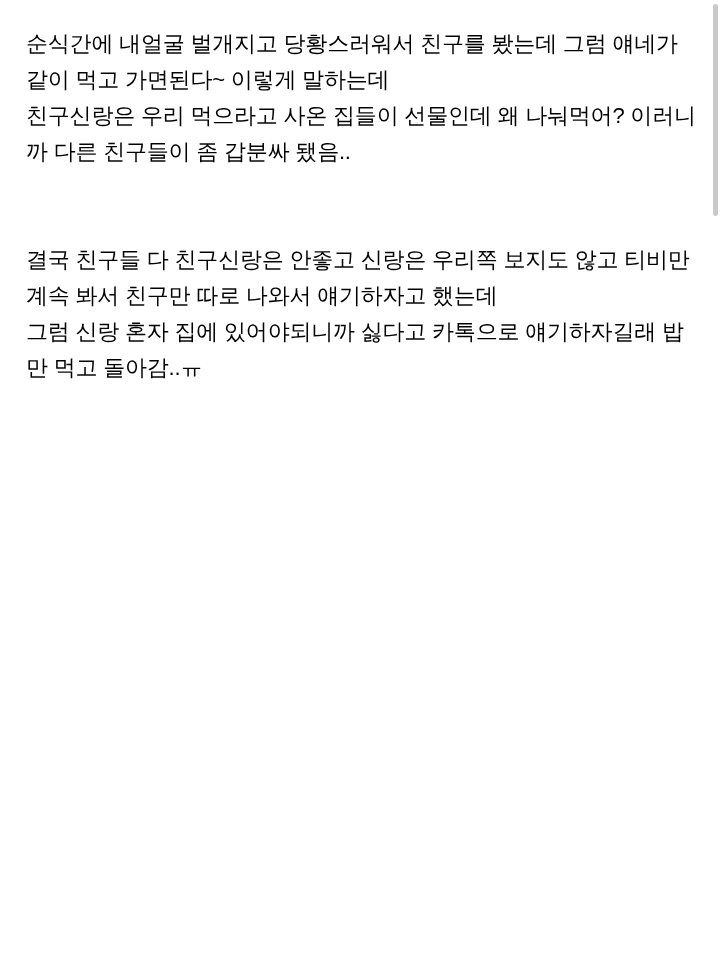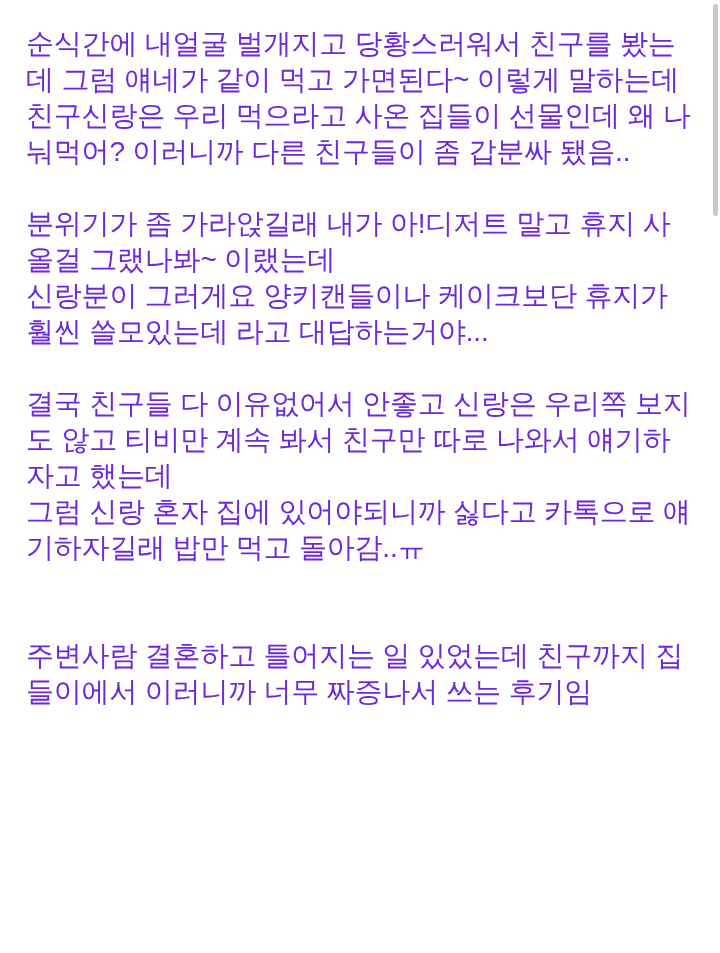--- a/index.html
+++ b/index.html
@@ -16,25 +16,25 @@
     position: relative;
   }
   #page {
     width: 720px;
     height: 953px;
     box-sizing: border-box;
     padding: 26px 24px 0 26px;
     position: relative;
   }
   .post-body {
-    font-size: 28px;
+    font-size: 22px;
     line-height: 36px;
     letter-spacing: -0.2px;
     word-break: break-all;
-    color: #6d28d9;
+    color: #000000;
   }
   .para {
     margin: 0;
     white-space: pre-wrap;
   }
   .para-gap {
     height: 36px;
   }
   .scrollbar-track {
     position: absolute;
@@ -55,26 +55,23 @@
   }
 </style>
 </head>
 <body>
 
 <div id="page">
   <div class="post-body">
     <p class="para">순식간에 내얼굴 벌개지고 당황스러워서 친구를 봤는데 그럼 얘네가 같이 먹고 가면된다~ 이렇게 말하는데
 친구신랑은 우리 먹으라고 사온 집들이 선물인데 왜 나눠먹어? 이러니까 다른 친구들이 좀 갑분싸 됐음..</p>
     <div class="para-gap"></div>
-    <p class="para">분위기가 좀 가라앉길래 내가 아!디저트 말고 휴지 사올걸 그랬나봐~ 이랬는데
-신랑분이 그러게요 양키캔들이나 케이크보단 휴지가 훨씬 쓸모있는데 라고 대답하는거야...</p>
     <div class="para-gap"></div>
-    <p class="para">결국 친구들 다 이유없어서 안좋고 신랑은 우리쪽 보지도 않고 티비만 계속 봐서 친구만 따로 나와서 얘기하자고 했는데
+    <p class="para">결국 친구들 다 친구신랑은 안좋고 신랑은 우리쪽 보지도 않고 티비만 계속 봐서 친구만 따로 나와서 얘기하자고 했는데
 그럼 신랑 혼자 집에 있어야되니까 싫다고 카톡으로 얘기하자길래 밥만 먹고 돌아감..ㅠ</p>
     <div class="para-gap"></div>
     <div class="para-gap"></div>
-    <p class="para">주변사람 결혼하고 틀어지는 일 있었는데 친구까지 집들이에서 이러니까 너무 짜증나서 쓰는 후기임</p>
   </div>
 
   <div class="scrollbar-track">
     <div class="scrollbar-thumb"></div>
   </div>
 </div>
 
 </body></html>

